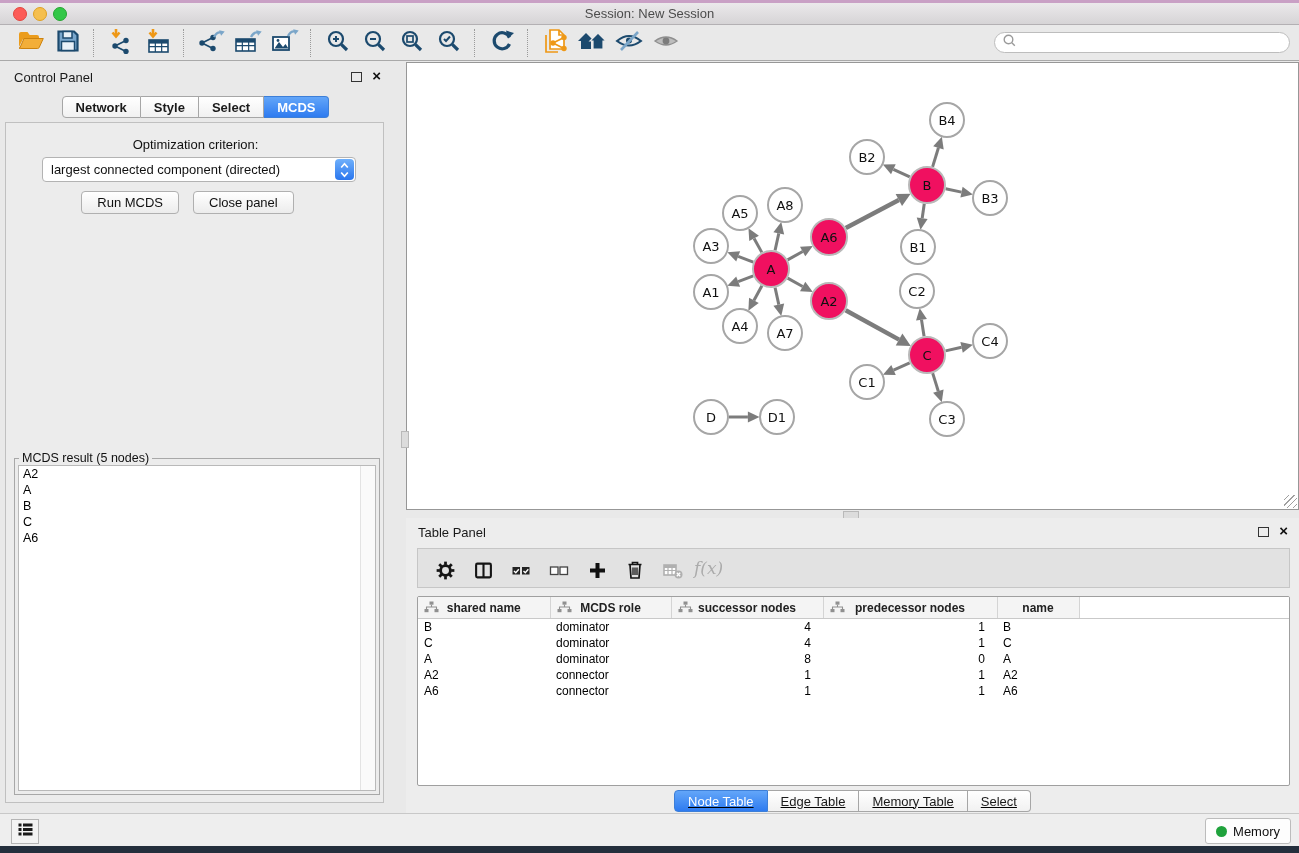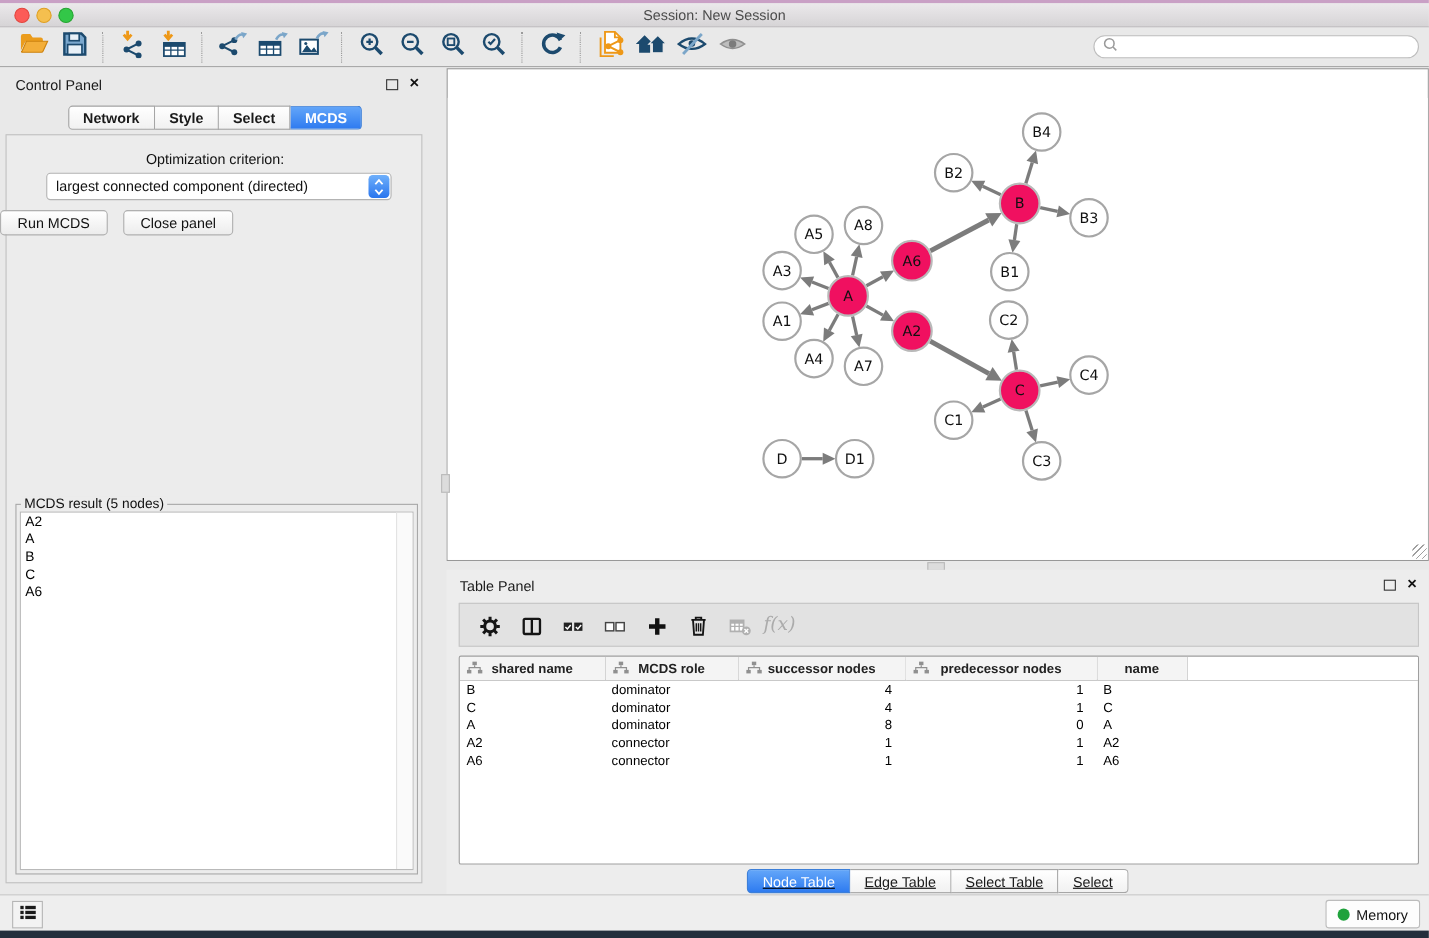--- a/index.html
+++ b/index.html
@@ -48,21 +48,21 @@
   .cp-frame{position:absolute;left:5px;top:60px;width:379px;height:681px;
     border:1px solid #c0c0c0;background:#ececec;box-sizing:border-box;}
   .opt-label{position:absolute;left:0;right:0;top:75px;text-align:center;font-size:13px;color:#111;}
   .dropdown{position:absolute;left:42px;top:95px;width:314px;height:25px;background:#fff;
     border:1px solid #b3b3b3;border-radius:4px;box-sizing:border-box;display:flex;align-items:center;}
   .dropdown .dd-text{flex:1;font-size:13px;color:#111;padding-left:8px;white-space:nowrap;overflow:hidden;}
   .dd-stepper{width:19px;height:21px;margin-right:1px;border-radius:4px;
     background:linear-gradient(#6fb0fb,#2a76ee);display:flex;align-items:center;justify-content:center;}
   .mac-btn{height:23px;border:1px solid #b0b0b0;border-radius:4px;font-size:13px;color:#111;
     background:linear-gradient(#ffffff,#ececec);display:inline-flex;align-items:center;padding:0 15px;box-sizing:border-box;}
-  .cp-buttons{position:absolute;left:0;right:16px;top:129px;display:flex;gap:14px;}
+  .cp-buttons{position:absolute;left:0;right:16px;top:129px;display:flex;justify-content:center;gap:14px;}
   .mcds-fieldset{position:absolute;left:14px;top:396px;width:366px;height:337px;
     border:1px solid #a8a8a8;box-sizing:border-box;}
   .mcds-legend{position:absolute;left:4px;top:-8px;background:#ececec;padding:0 3px;font-size:12.5px;color:#111;}
   .mcds-list{position:absolute;left:3px;right:3px;top:6px;bottom:3px;background:#fff;
     border:1px solid #b9b9b9;overflow:hidden;}
   .mcds-item{font-size:12.5px;line-height:16px;padding-left:4px;color:#000;}
   .mcds-track{position:absolute;top:0;bottom:0;right:0;width:14px;background:#fafafa;border-left:1px solid #e3e3e3;}
   
   .net-window{position:absolute;left:406px;top:62px;width:893px;height:448px;
     border:1px solid #979797;background:#fff;box-sizing:border-box;}
@@ -625,21 +625,21 @@
             <td class="num">1</td>
             <td class="">A6</td>
             <td></td>
           </tr>
         </tbody>
     </table>
   </div>
   <div class="tp-tabs seg small" id="tp-tabs">
       <div class="seg-btn active">Node Table</div>
       <div class="seg-btn">Edge Table</div>
-      <div class="seg-btn">Select Table</div>
+      <div class="seg-btn">Memory Table</div>
       <div class="seg-btn">Select</div>
     </div>
 </div>
 
 <div class="status-bar">
   <div class="list-btn" id="list-btn">
       <span><svg width="19" height="19" viewBox="0 0 19 19">
           <g fill="#1a1a1a">
             <rect x="2.5" y="3.5" width="3" height="3"></rect>
             <rect x="7" y="3.5" width="9.5" height="3"></rect>

